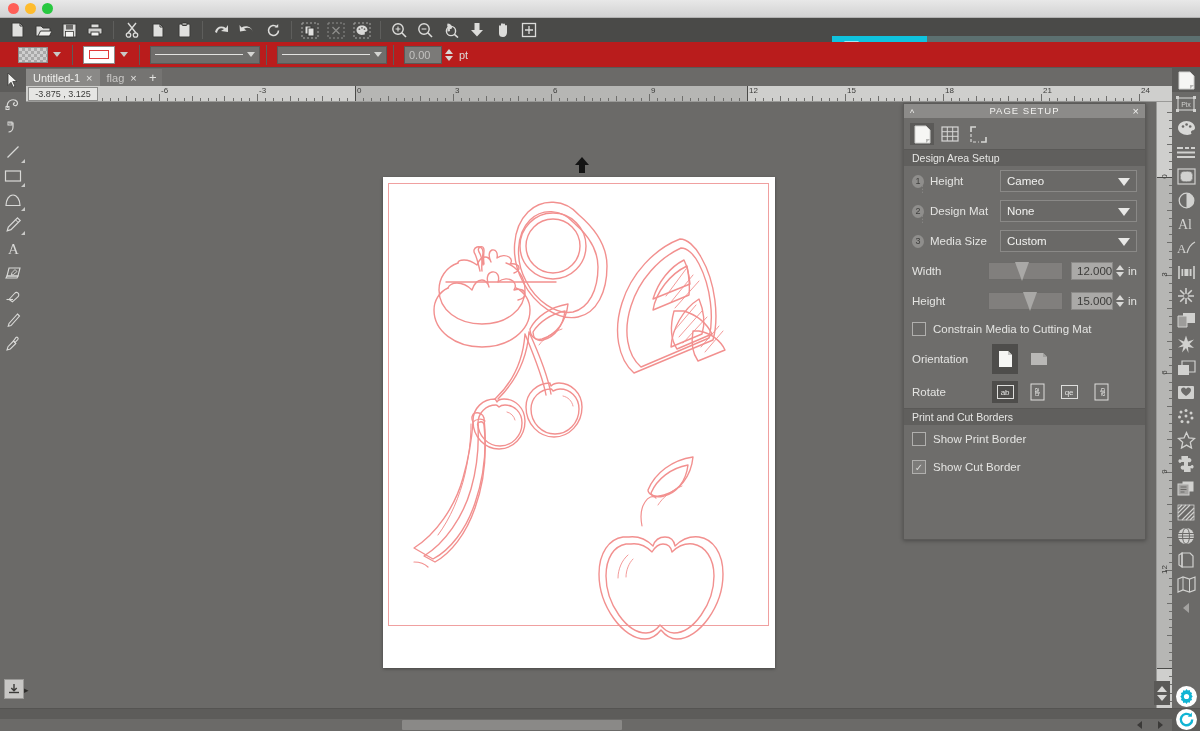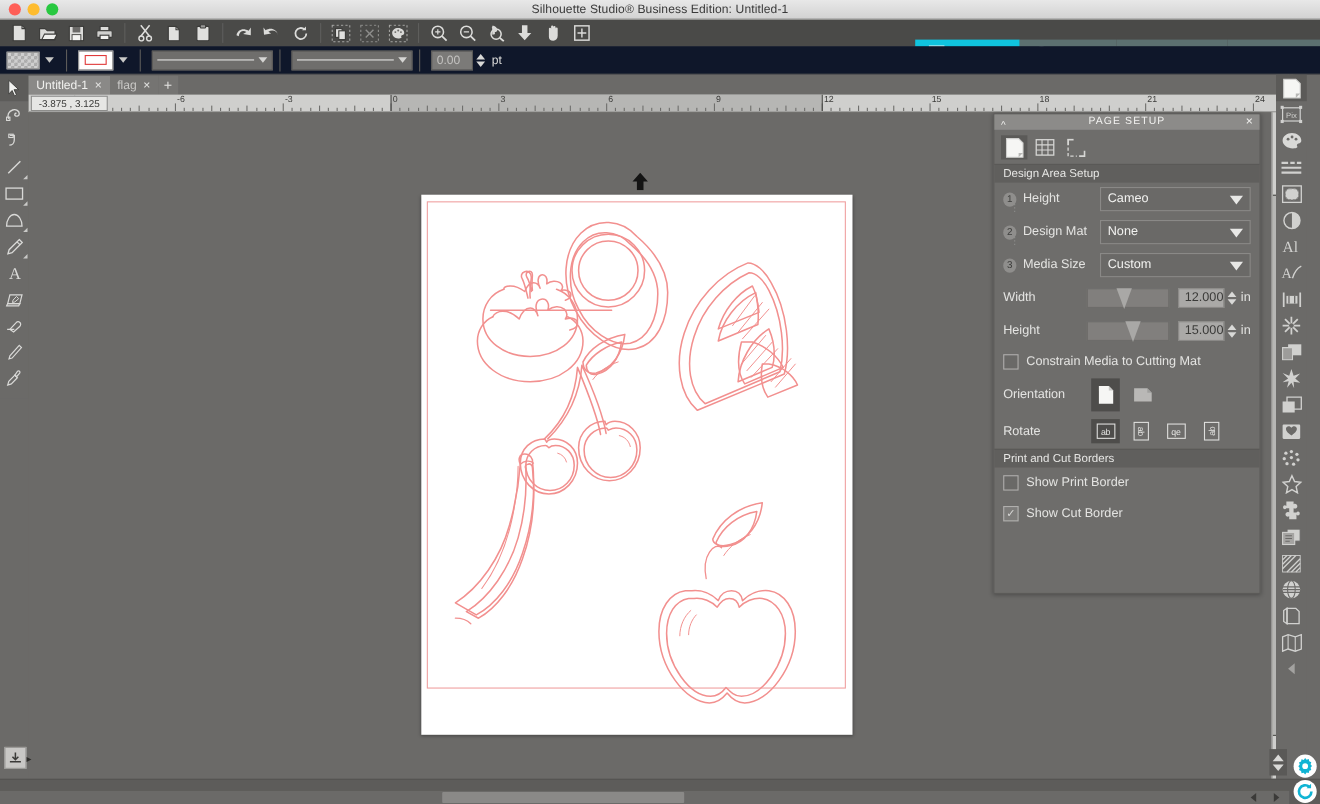--- a/index.html
+++ b/index.html
@@ -49,22 +49,23 @@
     padding:0 14px 0 12px; height:24px; color:#cfd6d6;
     font-size:11.5px; letter-spacing:.6px;
     background:#5c7070;
   }
   .navtab.design { background:#10c3de; color:#ffffff; }
   .navtab .ico { display:flex; align-items:center; }
 
   
   .stylebar {
     position:absolute; left:0; top:42px; width:1200px; height:26px;
-    background:#0f172a; display:flex; align-items:center;
+    background:#b91c1c; display:flex; align-items:center;
     border-bottom:1px solid #5a5957;
+    padding-left:12px;
   }
   .sb-sep { width:1px; height:20px; background:#5c5b59; margin:0 6px; }
   .swatch-checker {
     width:30px; height:16px; margin-left:6px;
     background-color:#cfcfcf;
     background-image:
       linear-gradient(45deg,#a9a9a9 25%,transparent 25%,transparent 75%,#a9a9a9 75%),
       linear-gradient(45deg,#a9a9a9 25%,transparent 25%,transparent 75%,#a9a9a9 75%);
     background-size:6px 6px; background-position:0 0,3px 3px;
     border:1px solid #8d8d8d;
@@ -224,21 +225,21 @@
   }
   .rot-btn.active { background:#4e4d4b; }
   .minibox {
     border:1px solid #dededc; width:17px;height:14px;
     display:flex;align-items:center;justify-content:center;
     font-size:8px; color:#e4e4e2; letter-spacing:-.3px;
   }
 
   
   .rightrail {
-    position:absolute; right:12px; top:68px; width:28px; height:663px;
+    position:absolute; right:0; top:68px; width:28px; height:663px;
     background:#6b6a68;
     border-radius:13px;
   }
   .rr-btn {
     width:28px;height:24px;display:flex;align-items:center;justify-content:center;
     color:#d9d9d7;
   }
   .rr-btn.active { background:#5b5a58; }
 
   
@@ -283,21 +284,20 @@
 <body>
 
 <div id="app">
 
   <div class="titlebar">
     <div class="traffic">
       <span class="tl red"></span>
       <span class="tl amber"></span>
       <span class="tl green"></span>
     </div>
-    <div class="title-text">Silhouette Studio® Business Edition: Untitled-1</div>
   </div>
 
   <div class="toolbar">
     <div style="width:4px"></div>
 
     <div class="tb-group">
       <div class="tb-btn">
         <svg width="15" height="16" viewBox="0 0 15 16">
             <path d="M2 1h8l3 3v11H2z" fill="#e0e0de" stroke="#3b3b39" stroke-width="1"></path>
             <path d="M10 1v3h3" fill="none" stroke="#3b3b39" stroke-width="1"></path>

